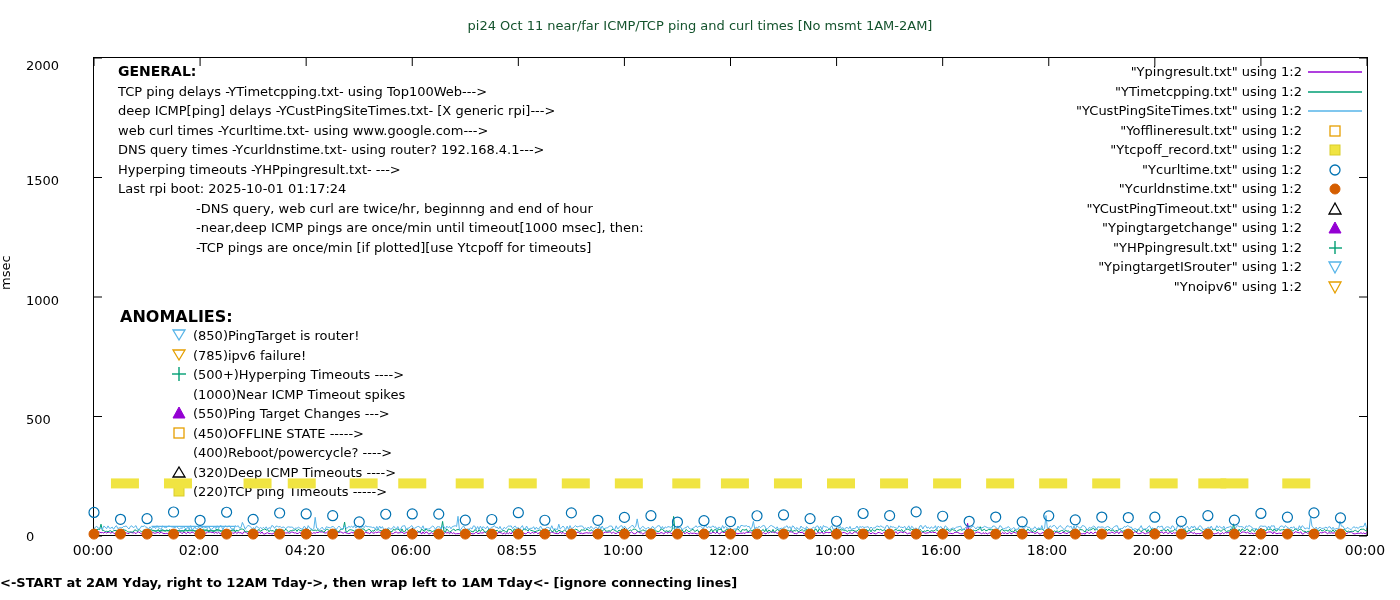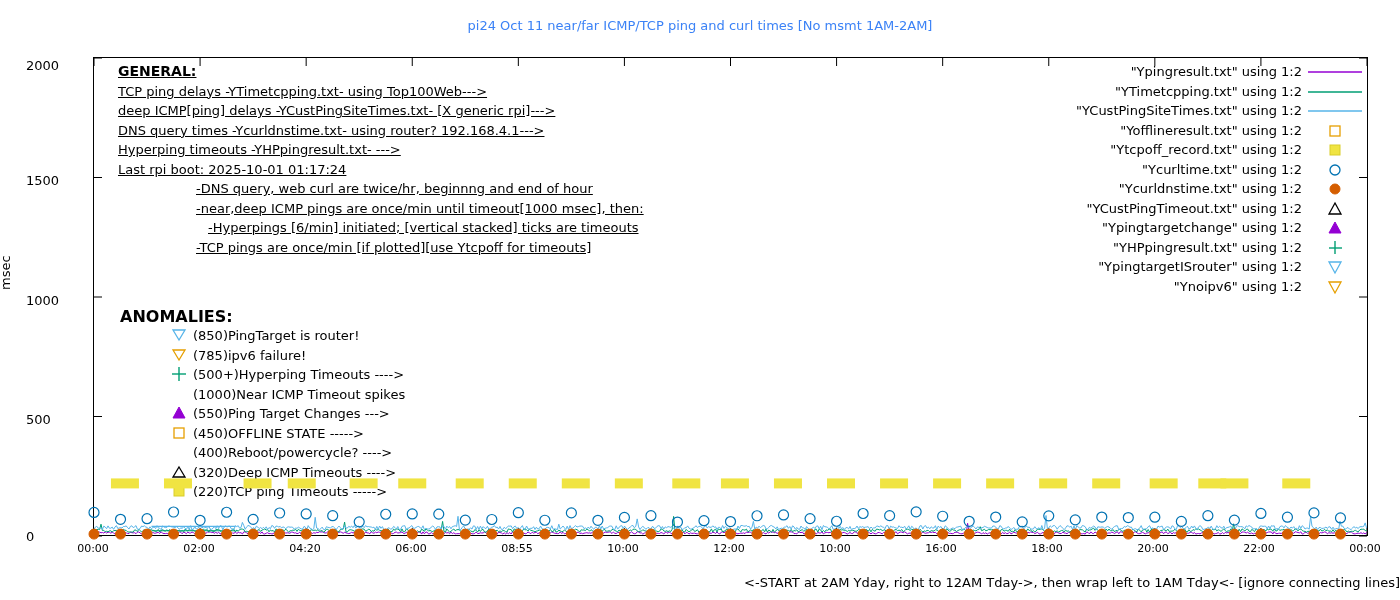--- a/index.html
+++ b/index.html
@@ -20,21 +20,21 @@
     width: 1400px;
     height: 600px;
   }
   .title {
     position: absolute;
     top: 18px;
     left: 0;
     width: 1400px;
     text-align: center;
     font-size: 13px;
-    color: #3b82f6;
+    color: #14532d;
   }
   
   .plot-frame {
     position: absolute;
     left: 93px;
     top: 57px;
     width: 1275px;
     height: 479px;
     border: 1px solid #000;
     box-sizing: border-box;
@@ -50,42 +50,42 @@
     white-space: nowrap;
   }
   .ytick {
     position: absolute;
     font-size: 13px;
     width: 60px;
     left: 26px;
   }
   .xtick {
     position: absolute;
-    font-size: 11px;
+    font-size: 14px;
     text-align: center;
     width: 60px;
     top: 542px;
   }
   .xaxis-label {
     position: absolute;
     top: 575px;
     left: 0;
     width: 1400px;
-    text-align: right;
-    font-size: 13px;
+    text-align: left;
+    font-size: 13px;
+    font-weight: bold;
   }
   
   .textblock {
     position: absolute;
     left: 118px;
     top: 62px;
     font-size: 13px;
     line-height: 19.5px;
     white-space: nowrap;
-    text-decoration: underline;
   }
   .textblock .hdr {
     font-weight: bold;
     font-size: 14px;
   }
   .anom-hdr {
     position: absolute;
     left: 120px;
     top: 307px;
     font-size: 16px;
@@ -180,26 +180,26 @@
   <div class="xtick" style="left:1123px">20:00</div>
   <div class="xtick" style="left:1229px">22:00</div>
   <div class="xtick" style="left:1335px">00:00</div>
 
   <div class="xaxis-label">&lt;-START at 2AM Yday, right to 12AM Tday-&gt;, then wrap left to 1AM Tday&lt;- [ignore connecting lines]</div>
 
   <div class="textblock">
     <div class="hdr">GENERAL:</div>
     <div>TCP ping delays -YTimetcpping.txt- using Top100Web---&gt;</div>
     <div>deep ICMP[ping] delays -YCustPingSiteTimes.txt- [X generic rpi]---&gt;</div>
+    <div>web curl times -Ycurltime.txt- using www.google.com---&gt;</div>
     <div>DNS query times -Ycurldnstime.txt- using router? 192.168.4.1---&gt;</div>
     <div>Hyperping timeouts -YHPpingresult.txt- ---&gt;</div>
     <div>Last rpi boot: 2025-10-01 01:17:24</div>
     <div style="padding-left:78px">-DNS query, web curl are twice/hr, beginnng and end of hour</div>
     <div style="padding-left:78px">-near,deep ICMP pings are once/min until timeout[1000 msec], then:</div>
-    <div style="padding-left:90px">-Hyperpings [6/min] initiated; [vertical stacked] ticks are timeouts</div>
     <div style="padding-left:78px">-TCP pings are once/min [if plotted][use Ytcpoff for timeouts]</div>
   </div>
 
   <div class="anom-hdr">ANOMALIES:</div>
 
   <div class="anoms">
     <div class="anom-row">
       <span class="sym">
         <svg width="16" height="16">
             <polygon points="8,13 2,3 14,3" fill="none" stroke="#56b4e9" stroke-width="1.3"></polygon>

